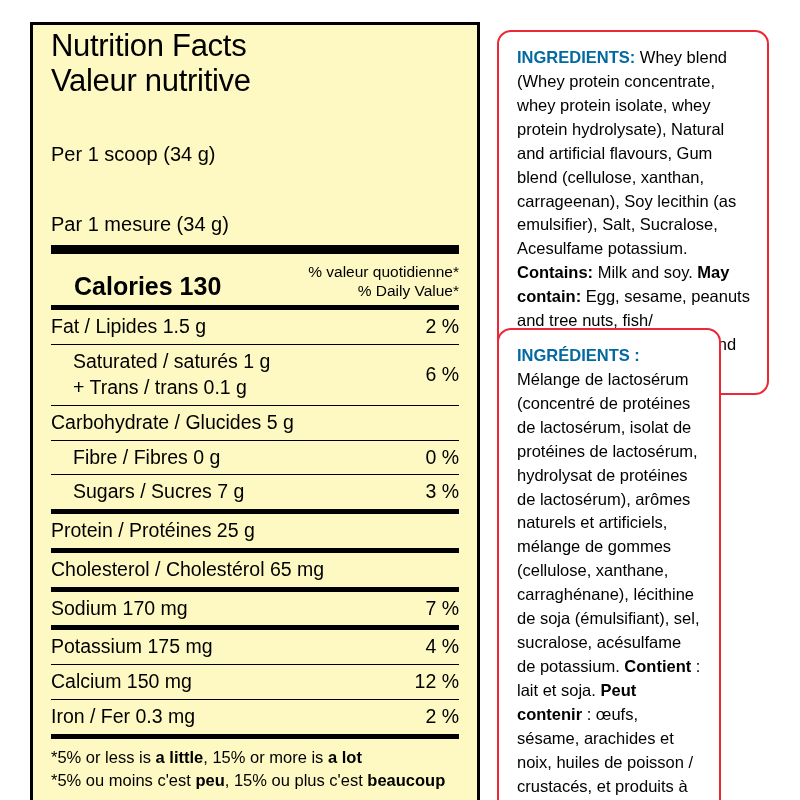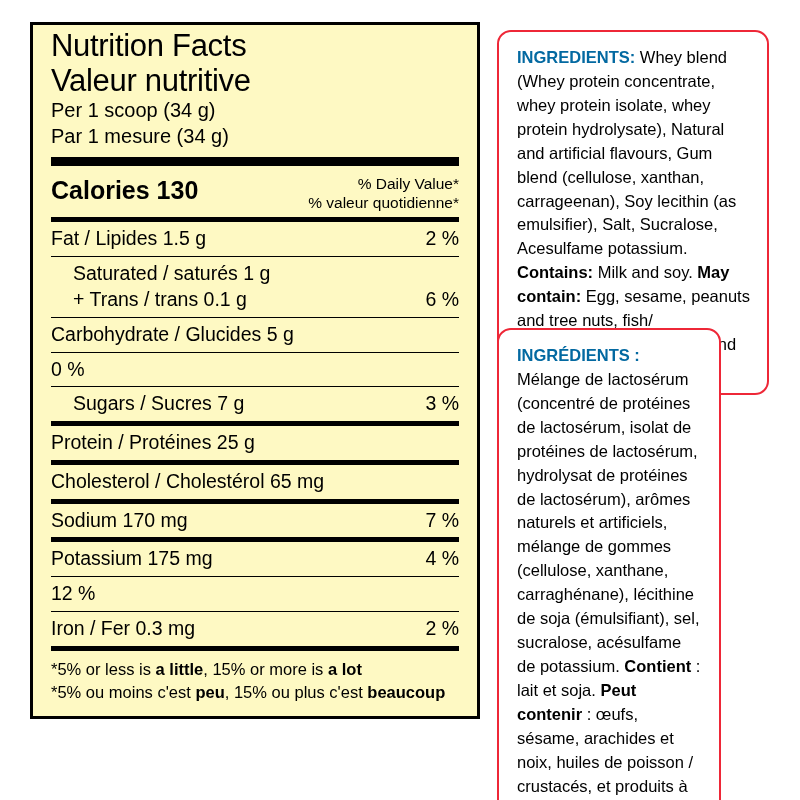--- a/index.html
+++ b/index.html
@@ -31,40 +31,42 @@
   .nf-title {
     font-size: 31px;
     font-weight: 400;
     line-height: 1.12;
     letter-spacing: -0.3px;
   }
   .nf-serving {
     font-size: 20px;
     line-height: 1.28;
     font-weight: 400;
+    margin-top: 44px;
   }
 
   .rule-thick {
     border-top: 9px solid #000;
     margin: 7px 0 0 0;
   }
   .rule-med {
     border-top: 5px solid #000;
     margin: 0;
   }
   .rule-thin {
     border-top: 1.5px solid #000;
     margin: 0;
   }
 
   .cal-row {
     display: flex;
-    align-items: center;
+    align-items: flex-end;
     justify-content: space-between;
     padding: 4px 0 5px 0;
+    margin-left: 23px;
   }
   .cal-label {
     font-size: 25px;
     font-weight: 700;
     line-height: 1.1;
   }
   .dv-head {
     text-align: right;
     font-size: 15.5px;
     line-height: 1.25;
@@ -80,21 +82,21 @@
     line-height: 1.22;
   }
   .row .lbl { flex: 1 1 auto; padding-right: 8px; }
   .row .val { flex: 0 0 auto; white-space: nowrap; text-align: right; }
   .bold { font-weight: 400; }
   .indent { padding-left: 22px; }
 
   
   .row-group {
     display: flex;
-    align-items: flex-end;
+    align-items: center;
     justify-content: space-between;
     padding: 3px 0 4px 0;
     font-size: 19.5px;
     line-height: 1.35;
   }
   .row-group .stack { flex: 1 1 auto; }
   .row-group .stack div { padding-left: 22px; }
   .row-group .val { flex: 0 0 auto; white-space: nowrap; }
 
   .footnote {
@@ -132,22 +134,22 @@
   <div class="nf-title">Valeur nutritive</div>
 
   <div class="nf-serving">Per 1 scoop (34 g)</div>
   <div class="nf-serving">Par 1 mesure (34 g)</div>
 
   <div class="rule-thick"></div>
 
   <div class="cal-row">
     <div class="cal-label">Calories 130</div>
     <div class="dv-head">
+      <div>% valeur quotidienne*</div>
       <div>% Daily Value*</div>
-      <div>% valeur quotidienne*</div>
     </div>
   </div>
 
   <div class="rule-med"></div>
 
   <div class="row">
     <div class="lbl bold">Fat / Lipides 1.5 g</div>
     <div class="val">2 %</div>
   </div>
 
@@ -164,20 +166,21 @@
   <div class="rule-thin"></div>
 
   <div class="row">
     <div class="lbl bold">Carbohydrate / Glucides 5 g</div>
     <div class="val"></div>
   </div>
 
   <div class="rule-thin"></div>
 
   <div class="row">
+    <div class="lbl indent">Fibre / Fibres 0 g</div>
     <div class="val">0 %</div>
   </div>
 
   <div class="rule-thin"></div>
 
   <div class="row">
     <div class="lbl indent">Sugars / Sucres 7 g</div>
     <div class="val">3 %</div>
   </div>
 
@@ -205,20 +208,21 @@
   <div class="rule-med"></div>
 
   <div class="row">
     <div class="lbl">Potassium 175 mg</div>
     <div class="val">4 %</div>
   </div>
 
   <div class="rule-thin"></div>
 
   <div class="row">
+    <div class="lbl">Calcium 150 mg</div>
     <div class="val">12 %</div>
   </div>
 
   <div class="rule-thin"></div>
 
   <div class="row">
     <div class="lbl">Iron / Fer 0.3 mg</div>
     <div class="val">2 %</div>
   </div>
 

